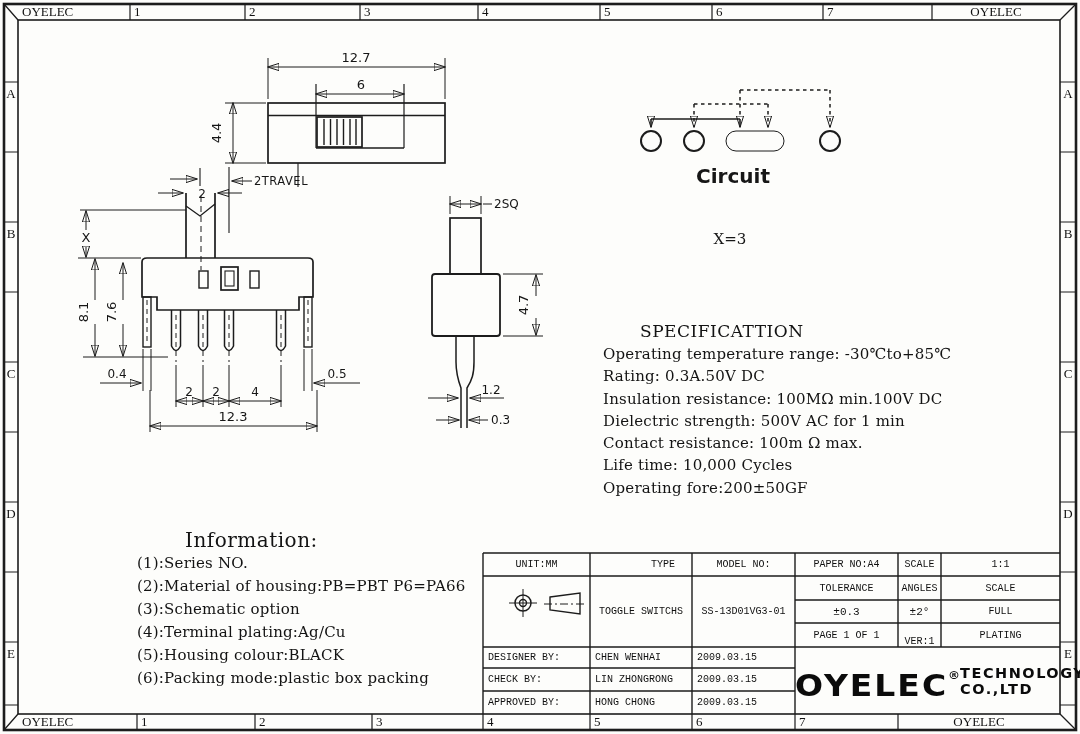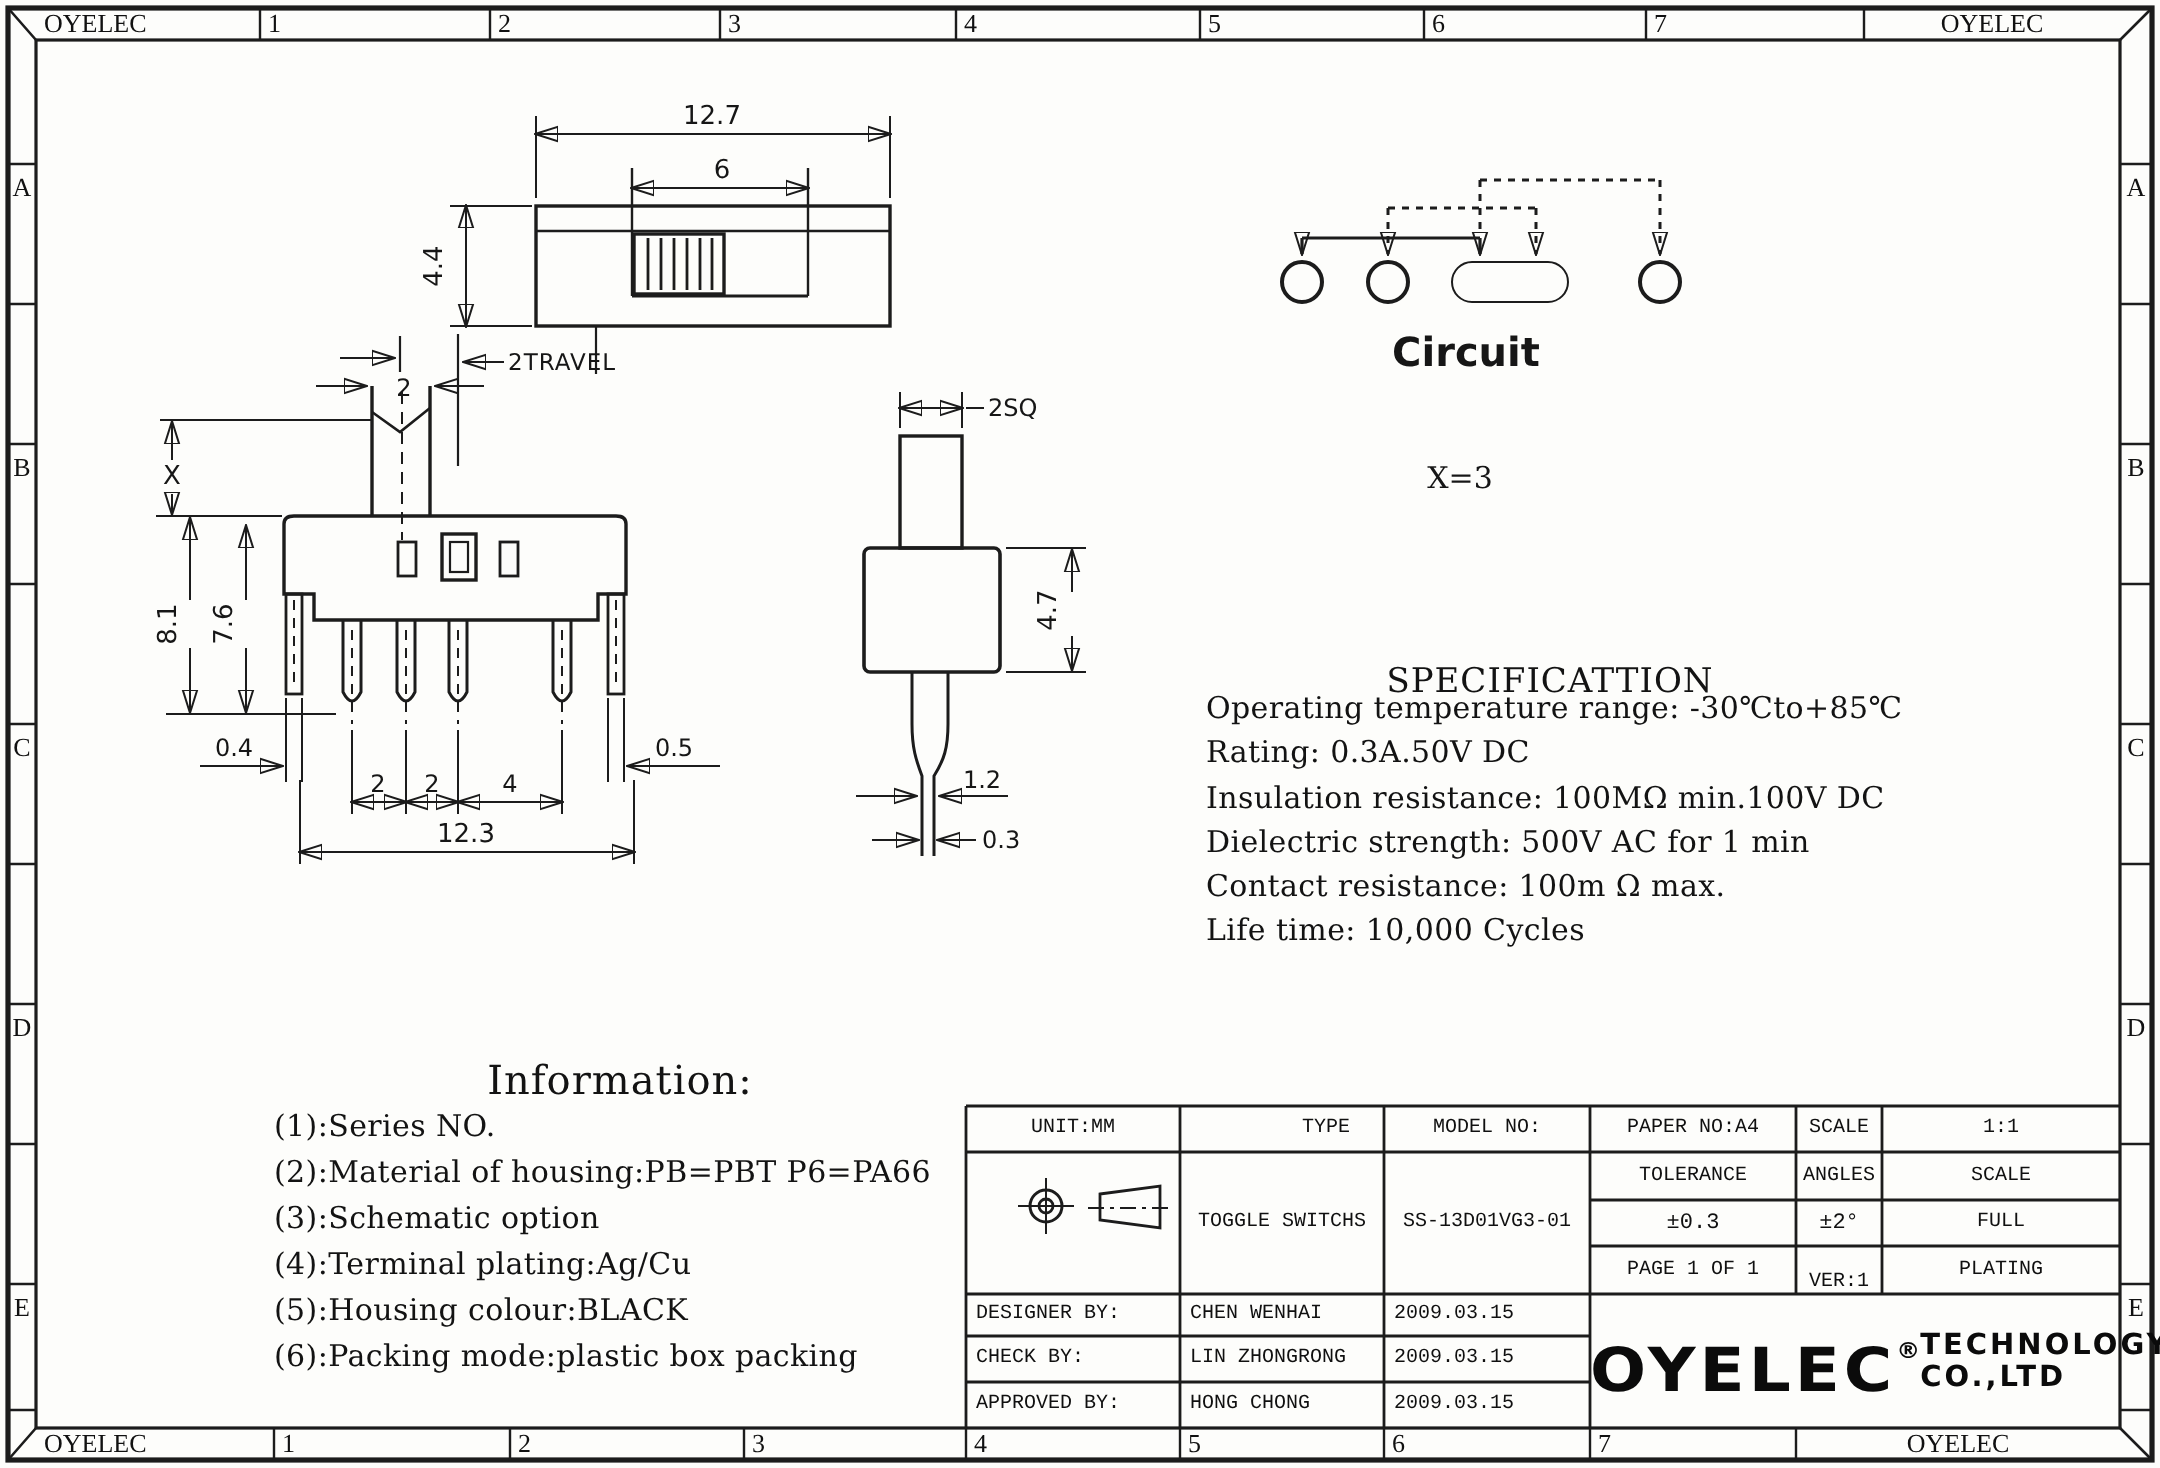--- a/index.html
+++ b/index.html
@@ -15,23 +15,23 @@
   .xeq{font-family:"DejaVu Serif","Liberation Serif",serif;font-size:15px;}
   .rl{position:absolute;font-family:"Liberation Serif","DejaVu Serif",serif;font-size:13px;
       height:16px;line-height:16px;color:#111;}
   .rlv{position:absolute;font-family:"Liberation Serif","DejaVu Serif",serif;font-size:13px;
        width:14px;text-align:center;color:#111;}
   .cell{position:absolute;display:flex;align-items:center;justify-content:center;
         font-family:"Liberation Mono","DejaVu Sans Mono",monospace;font-size:10px;
         color:#101010;white-space:nowrap;letter-spacing:0;}
   .cell.lft{justify-content:flex-start;padding-left:5px;box-sizing:border-box;}
   .serif{font-family:"DejaVu Serif","Liberation Serif",serif;color:#131313;}
-  #spec-title{position:absolute;left:640px;top:331px;width:270px;text-align:center;font-size:17px;letter-spacing:.5px;}
+  #spec-title{position:absolute;left:640px;top:321px;width:270px;font-size:17px;letter-spacing:.5px;}
   #spec-lines{position:absolute;left:603px;top:343px;font-size:15px;line-height:22.3px;letter-spacing:.2px;white-space:nowrap;}
-  #info-title{position:absolute;left:185px;top:528px;width:250px;text-align:center;font-size:20px;letter-spacing:.5px;}
+  #info-title{position:absolute;left:185px;top:528px;width:250px;text-align:left;font-size:20px;letter-spacing:.5px;}
   #info-lines{position:absolute;left:137px;top:552px;font-size:15px;line-height:23px;letter-spacing:.2px;white-space:nowrap;}
   #logo{position:absolute;left:795px;top:647px;width:298px;height:67px;display:flex;
         align-items:center;justify-content:space-between;}
   #logo .word{font-family:"DejaVu Sans",sans-serif;font-weight:bold;font-size:33px;line-height:33px;
         letter-spacing:2px;color:#0b0b0b;transform:scaleY(.92);}
   #logo .word sup{font-size:12px;font-weight:bold;vertical-align:18px;letter-spacing:0;}
   #logo .sub{font-family:"DejaVu Sans",sans-serif;font-weight:bold;font-size:14.5px;
         letter-spacing:1.5px;color:#0b0b0b;margin-top:1px;}
 </style>
 </head>
@@ -240,20 +240,21 @@
 <div class="rlv" style="left:1061px;top:646px;">E</div>
 
 <div id="spec-title" class="serif">SPECIFICATTION</div>
 <div id="spec-lines" class="serif">
   <div>Operating temperature range: -30℃to+85℃</div>
   <div>Rating: 0.3A.50V DC</div>
   <div>Insulation resistance: 100MΩ min.100V DC</div>
   <div>Dielectric strength: 500V AC for 1 min</div>
   <div>Contact resistance: 100m Ω max.</div>
   <div>Life time: 10,000 Cycles</div>
+  <div>Operating fore:200±50GF</div>
 </div>
 
 <div id="info-title" class="serif">Information:</div>
 <div id="info-lines" class="serif">
   <div>(1):Series NO.</div>
   <div>(2):Material of housing:PB=PBT P6=PA66</div>
   <div>(3):Schematic option</div>
   <div>(4):Terminal plating:Ag/Cu</div>
   <div>(5):Housing colour:BLACK</div>
   <div>(6):Packing mode:plastic box packing</div>

